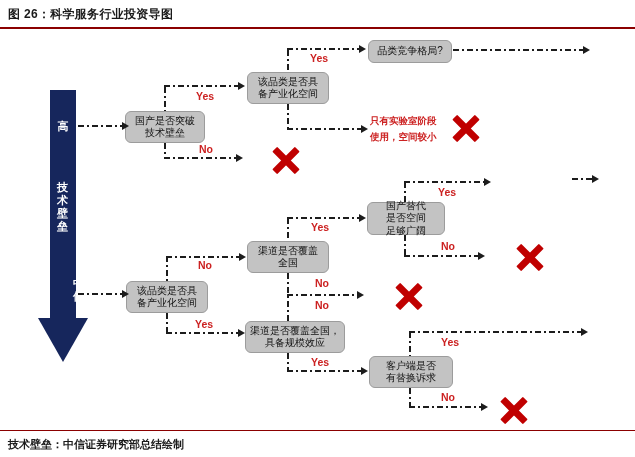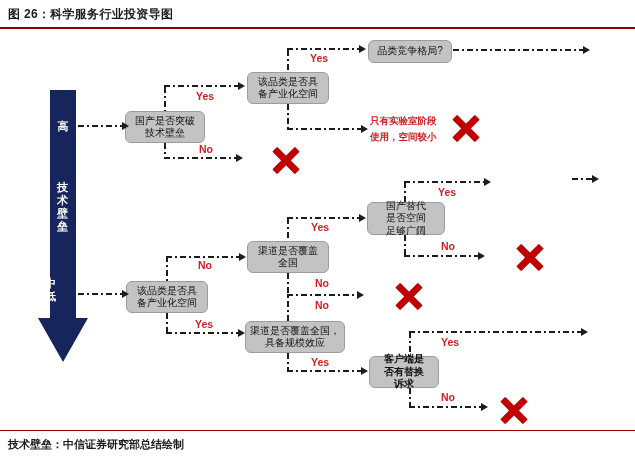--- a/index.html
+++ b/index.html
@@ -69,31 +69,31 @@
   <div class="title">图 26：科学服务行业投资导图</div>
   <div class="rule-top"></div>
   <div class="rule-bot"></div>
   <div class="source">技术壁垒：中信证券研究部总结绘制</div>
 
   <div>
     <div class="shaft"></div>
     <div class="head"></div>
     <div class="axis-label" style="left:50px; top:120px; width:26px;">高</div>
     <div class="axis-label" style="left:56px; top:181px; width:13px;">技术壁垒</div>
-    <div class="axis-label" style="left:44px; top:277px; width:13px;">中低</div>
+    <div class="axis-label" style="left:72px; top:277px; width:13px;">中低</div>
   </div>
 
   <div class="box" style="left:125px; top:111px; width:80px; height:32px; padding:0 8px;">国产是否突破技术壁垒</div>
   <div class="box" style="left:247px; top:72px; width:82px; height:32px; padding:0 9px;">该品类是否具备产业化空间</div>
   <div class="box" style="left:368px; top:40px; width:84px; height:23px; padding:0 2px;">品类竞争格局?</div>
   <div class="box" style="left:126px; top:281px; width:82px; height:32px; padding:0 9px;">该品类是否具备产业化空间</div>
   <div class="box" style="left:247px; top:241px; width:82px; height:32px; padding:0 9px;">渠道是否覆盖全国</div>
   <div class="box" style="left:367px; top:202px; width:78px; height:33px; padding:0 16px;">国产替代是否空间足够广阔</div>
   <div class="box" style="left:245px; top:321px; width:100px; height:32px; padding:0 3px;">渠道是否覆盖全国，具备规模效应</div>
-  <div class="box" style="left:369px; top:356px; width:70px; height:32px; padding:0 12px;font-weight:bold;">客户端是否有替换诉求</div>
+  <div class="box" style="left:369px; top:356px; width:84px; height:32px; padding:0 12px;">客户端是否有替换诉求</div>
 
   <div class="note">只有实验室阶段使用，空间较小</div>
 
   <div class="hline" style="left:78px; top:125px; width:44px;"></div>
   <div class="ah" style="left:122px; top:122px;"></div>
   <div class="hline" style="left:78px; top:293px; width:44px;"></div>
   <div class="ah" style="left:122px; top:290px;"></div>
 
   <div class="vline" style="left:164px; top:87px; height:24px;"></div>
   <div class="hline" style="left:164px; top:85px; width:74px;"></div>

